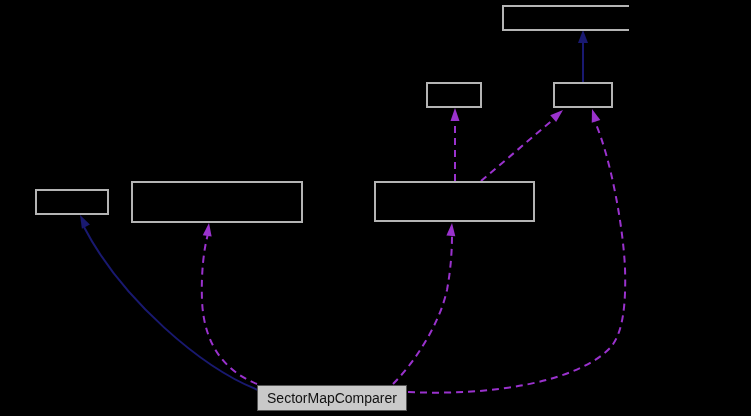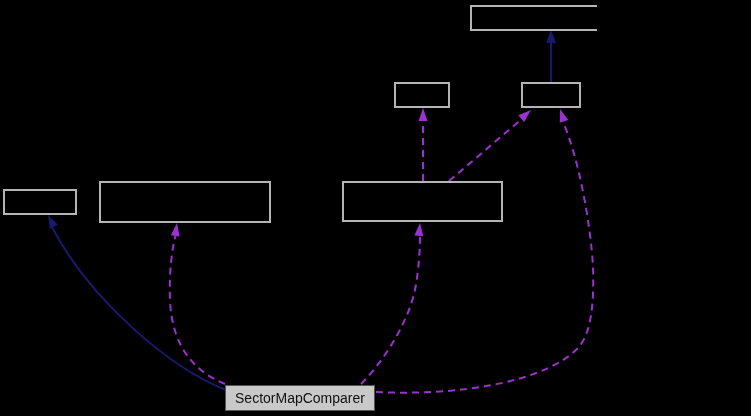--- a/index.html
+++ b/index.html
@@ -7,20 +7,21 @@
     padding: 0;
     background: #000000;
   }
   .canvas {
     position: relative;
     width: 597px;
     height: 416px;
     background: var(--background, #000000);
     overflow: hidden;
     font-family: "Liberation Sans", sans-serif;
+    margin-left: 32px;
   }
   .edges-layer {
     position: absolute;
     left: 0;
     top: 0;
     width: 751px;
     height: 416px;
   }
   .node {
     position: absolute;

